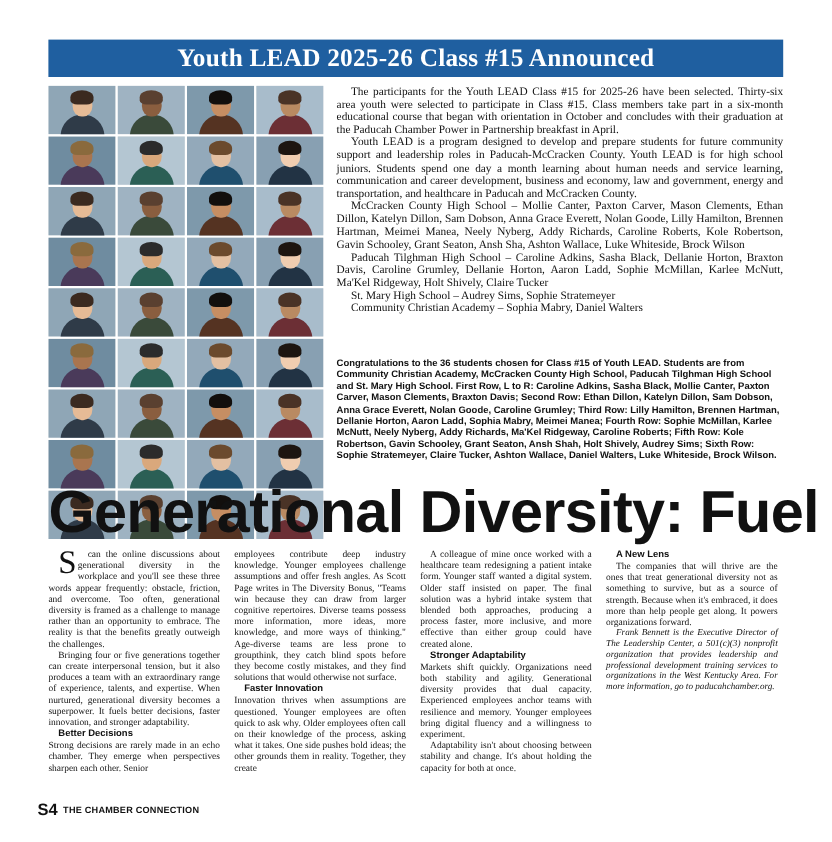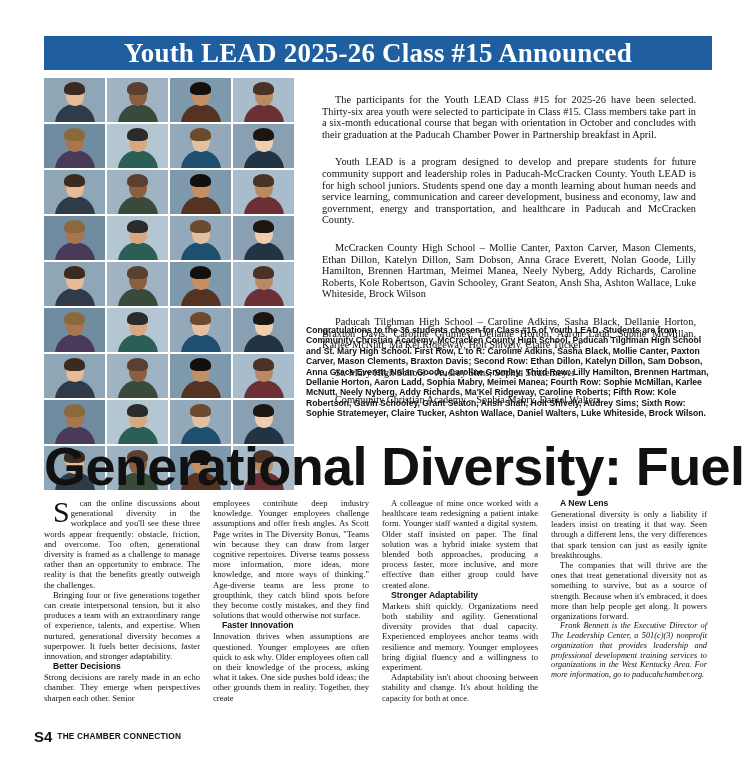--- a/index.html
+++ b/index.html
@@ -29,21 +29,21 @@
     height: 34px;
     background: #1f5fa0;
     display: flex;
     align-items: center;
     justify-content: center;
   }
   .masthead-title {
     color: #ffffff;
     font-family: "Liberation Serif", serif;
     font-weight: bold;
-    font-size: 27px;
+    font-size: 23px;
     letter-spacing: 0.2px;
     white-space: nowrap;
   }
 
   
   .top-section {
     position: absolute;
     left: 44px;
     top: 78px;
     width: 668px;
@@ -100,21 +100,21 @@
   .article-col {
     position: absolute;
     left: 262px;
     top: 0;
     width: 406px;
     font-size: 10.3px;
     line-height: 11.6px;
     text-align: justify;
   }
   .article-col p {
-    margin: 16px;
+    margin: 0;
     text-indent: 13px;
   }
 
   .congrats {
     position: absolute;
     left: 262px;
     top: 247px;
     width: 406px;
     font-family: "Liberation Sans", sans-serif;
     font-weight: bold;
@@ -479,21 +479,20 @@
 
     <div class="fcol">
       <p>A colleague of mine once worked with a healthcare team redesigning a patient intake form. Younger staff wanted a digital system. Older staff insisted on paper. The final solution was a hybrid intake system that blended both approaches, producing a process faster, more inclusive, and more effective than either group could have created alone.</p>
       <p class="subhead">Stronger Adaptability</p>
       <p class="noindent">Markets shift quickly. Organizations need both stability and agility. Generational diversity provides that dual capacity. Experienced employees anchor teams with resilience and memory. Younger employees bring digital fluency and a willingness to experiment.</p>
       <p>Adaptability isn't about choosing between stability and change. It's about holding the capacity for both at once.</p>
     </div>
 
     <div class="fcol">
       <p class="subhead">A New Lens</p>
-      <p class="noindent">Generational diversity is only a liability if leaders insist on treating it that way. Seen through a different lens, the very differences that spark tension can just as easily ignite breakthroughs.</p>
       <p>The companies that will thrive are the ones that treat generational diversity not as something to survive, but as a source of strength. Because when it's embraced, it does more than help people get along. It powers organizations forward.</p>
       <p class="bio">Frank Bennett is the Executive Director of The Leadership Center, a 501(c)(3) nonprofit organization that provides leadership and professional development training services to organizations in the West Kentucky Area.  For more information, go to paducahchamber.org.</p>
     </div>
   </div>
 
   <div class="footer">
     <span class="folio">S4</span>
     <span class="footer-text">THE CHAMBER CONNECTION</span>
   </div>
 

